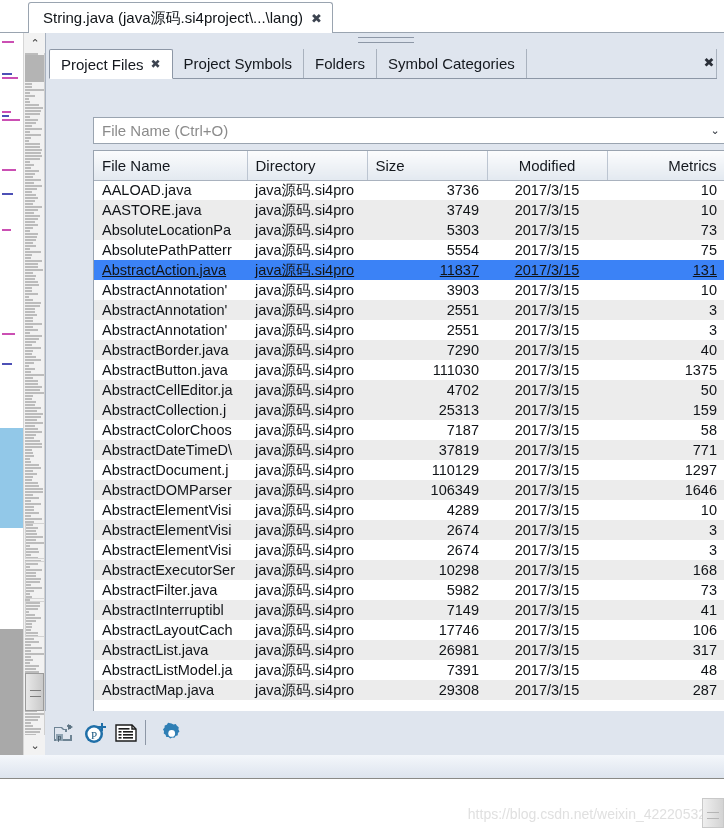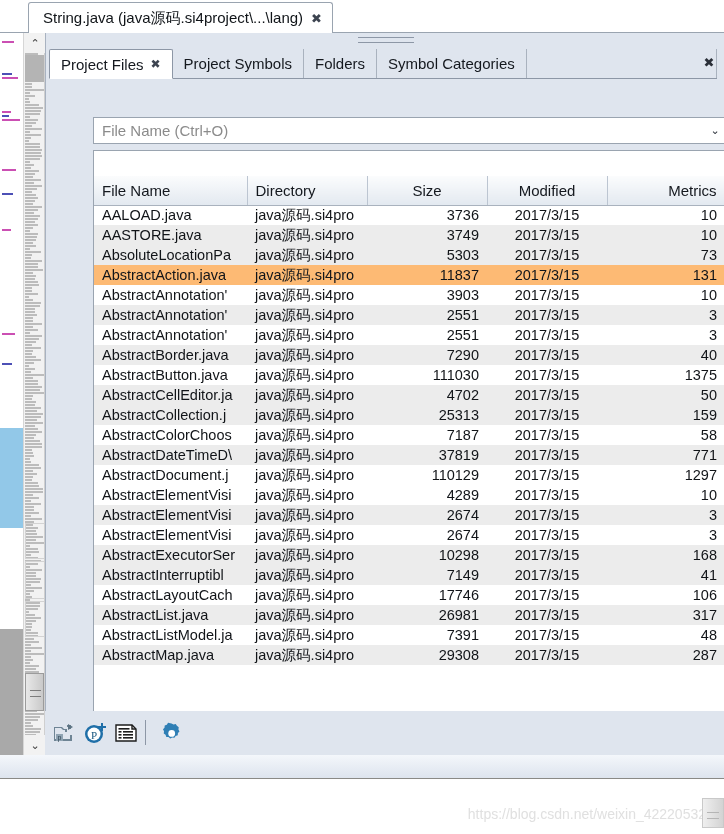--- a/index.html
+++ b/index.html
@@ -119,45 +119,45 @@
   }
   .searchbox input::placeholder { color:#8b8b8b; }
   .sb-caret { width:22px; text-align:center; font-size:11px; color:#2d333c; }
 
   
   .tablewrap {
     position:absolute; left:47px; top:117px; width:656px; height:592px;
     background:#ffffff; border:1px solid #9aa4b0;
     overflow:hidden;
   }
-  table.filetable { border-collapse:collapse; width:631px; table-layout:fixed;margin-top:25px; }
+  table.filetable { border-collapse:collapse; width:631px; table-layout:fixed; }
   table.filetable th {
     height:29px;
     background:linear-gradient(to bottom,#fbfcfd,#e3e9f0);
     border-right:1px solid #bcc5d1;
     border-bottom:1px solid #a9b2be;
     font-weight:normal; font-size:15px; color:#14181e;
     padding:0 8px;
   }
   th.c-name { text-align:left; width:153px; }
   th.c-dir  { text-align:left; width:120px; }
-  th.c-size { text-align:center; width:120px; }
+  th.c-size { text-align:left; width:120px; }
   th.c-mod  { text-align:center; width:120px; }
   th.c-met  { text-align:right; width:118px; }
   table.filetable td {
     height:20px; font-size:14.5px; color:#111418;
     padding:0 8px; white-space:nowrap; overflow:hidden;
   }
   td.c-name { text-align:left; }
   td.c-dir  { text-align:left; }
   td.c-size { text-align:right; }
   td.c-mod  { text-align:center; }
   td.c-met  { text-align:right; }
   tr.alt td { background:#ececec; }
-  tr.sel td { background:#fdba74; }
+  tr.sel td { background:#3b82f6;text-decoration:underline; }
 
   
   .ptoolbar {
     position:absolute; left:45px; top:711px; width:679px; height:44px;
     background:#dfe5ee;
   }
   .tb-btn { position:absolute; top:10px; width:24px; height:24px; }
   .tb-sep { position:absolute; top:9px; width:1px; height:25px; background:#8d97a6; }
 
   
@@ -511,20 +511,27 @@
               <td class="c-mod">2017/3/15</td>
               <td class="c-met">10</td>
             </tr>
             <tr class="alt">
               <td class="c-name">AbsoluteLocationPa</td>
               <td class="c-dir">java源码.si4pro</td>
               <td class="c-size">5303</td>
               <td class="c-mod">2017/3/15</td>
               <td class="c-met">73</td>
             </tr>
+            <tr class="">
+              <td class="c-name">AbsolutePathPatterr</td>
+              <td class="c-dir">java源码.si4pro</td>
+              <td class="c-size">5554</td>
+              <td class="c-mod">2017/3/15</td>
+              <td class="c-met">75</td>
+            </tr>
             <tr class="sel">
               <td class="c-name">AbstractAction.java</td>
               <td class="c-dir">java源码.si4pro</td>
               <td class="c-size">11837</td>
               <td class="c-mod">2017/3/15</td>
               <td class="c-met">131</td>
             </tr>
             <tr class="">
               <td class="c-name">AbstractAnnotation'</td>
               <td class="c-dir">java源码.si4pro</td>
@@ -588,20 +595,27 @@
               <td class="c-mod">2017/3/15</td>
               <td class="c-met">771</td>
             </tr>
             <tr class="">
               <td class="c-name">AbstractDocument.j</td>
               <td class="c-dir">java源码.si4pro</td>
               <td class="c-size">110129</td>
               <td class="c-mod">2017/3/15</td>
               <td class="c-met">1297</td>
             </tr>
+            <tr class="alt">
+              <td class="c-name">AbstractDOMParser</td>
+              <td class="c-dir">java源码.si4pro</td>
+              <td class="c-size">106349</td>
+              <td class="c-mod">2017/3/15</td>
+              <td class="c-met">1646</td>
+            </tr>
             <tr class="">
               <td class="c-name">AbstractElementVisi</td>
               <td class="c-dir">java源码.si4pro</td>
               <td class="c-size">4289</td>
               <td class="c-mod">2017/3/15</td>
               <td class="c-met">10</td>
             </tr>
             <tr class="alt">
               <td class="c-name">AbstractElementVisi</td>
               <td class="c-dir">java源码.si4pro</td>
@@ -615,20 +629,27 @@
               <td class="c-size">2674</td>
               <td class="c-mod">2017/3/15</td>
               <td class="c-met">3</td>
             </tr>
             <tr class="alt">
               <td class="c-name">AbstractExecutorSer</td>
               <td class="c-dir">java源码.si4pro</td>
               <td class="c-size">10298</td>
               <td class="c-mod">2017/3/15</td>
               <td class="c-met">168</td>
+            </tr>
+            <tr class="">
+              <td class="c-name">AbstractFilter.java</td>
+              <td class="c-dir">java源码.si4pro</td>
+              <td class="c-size">5982</td>
+              <td class="c-mod">2017/3/15</td>
+              <td class="c-met">73</td>
             </tr>
             <tr class="alt">
               <td class="c-name">AbstractInterruptibl</td>
               <td class="c-dir">java源码.si4pro</td>
               <td class="c-size">7149</td>
               <td class="c-mod">2017/3/15</td>
               <td class="c-met">41</td>
             </tr>
             <tr class="">
               <td class="c-name">AbstractLayoutCach</td>

